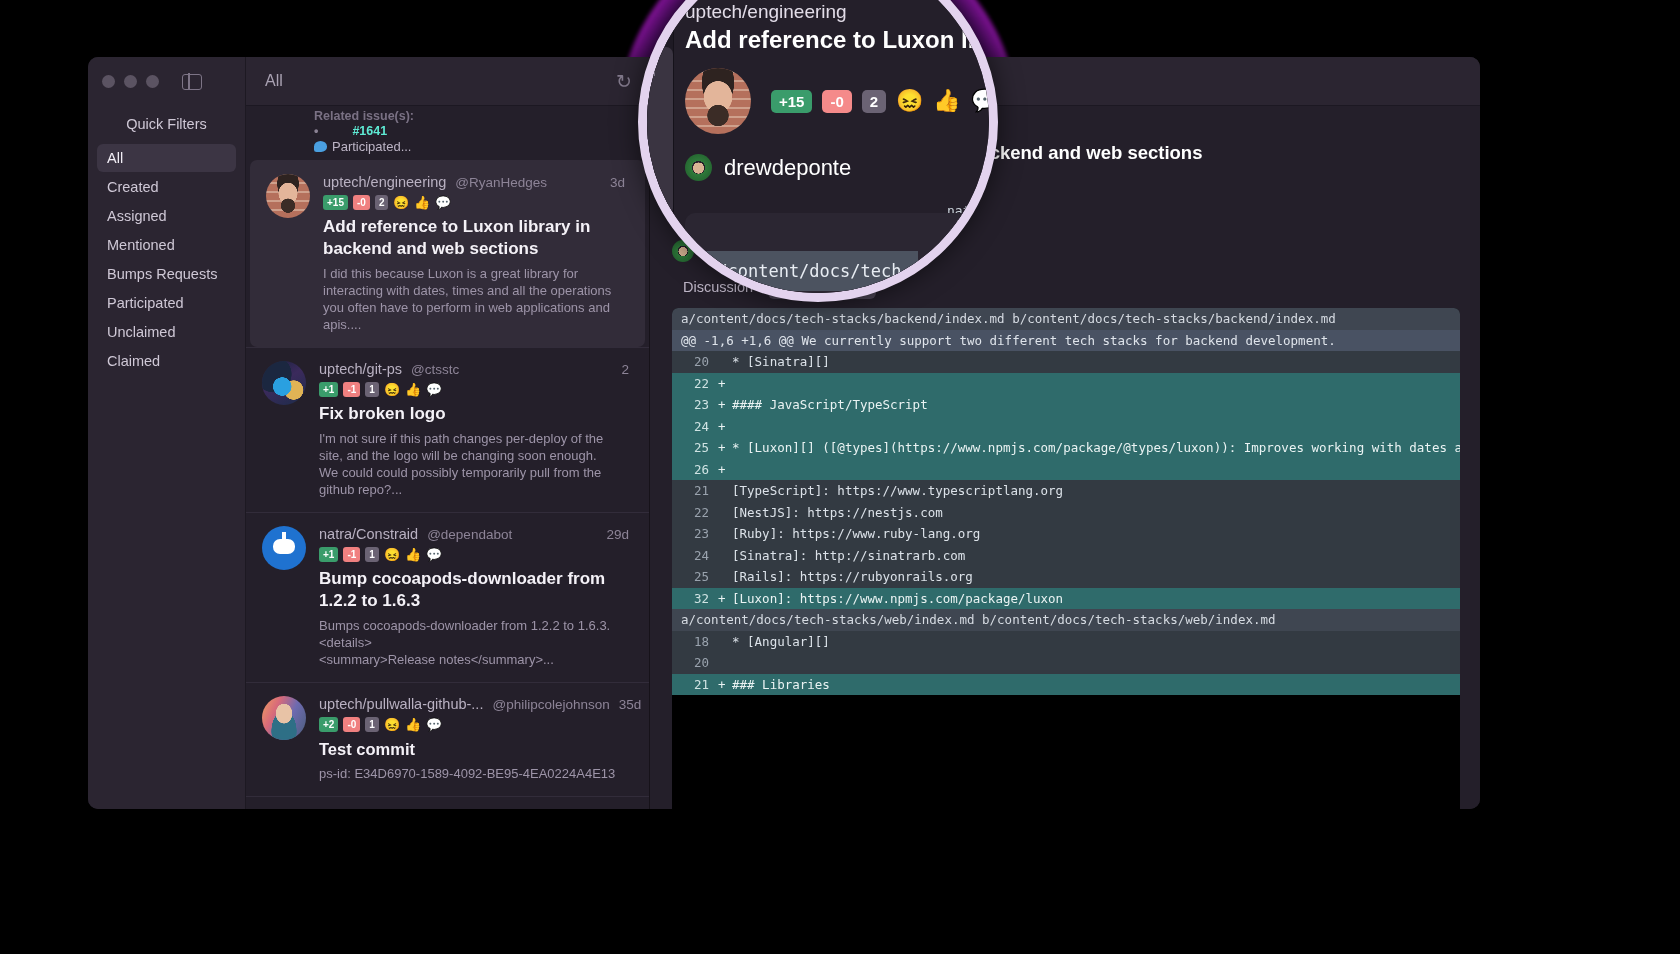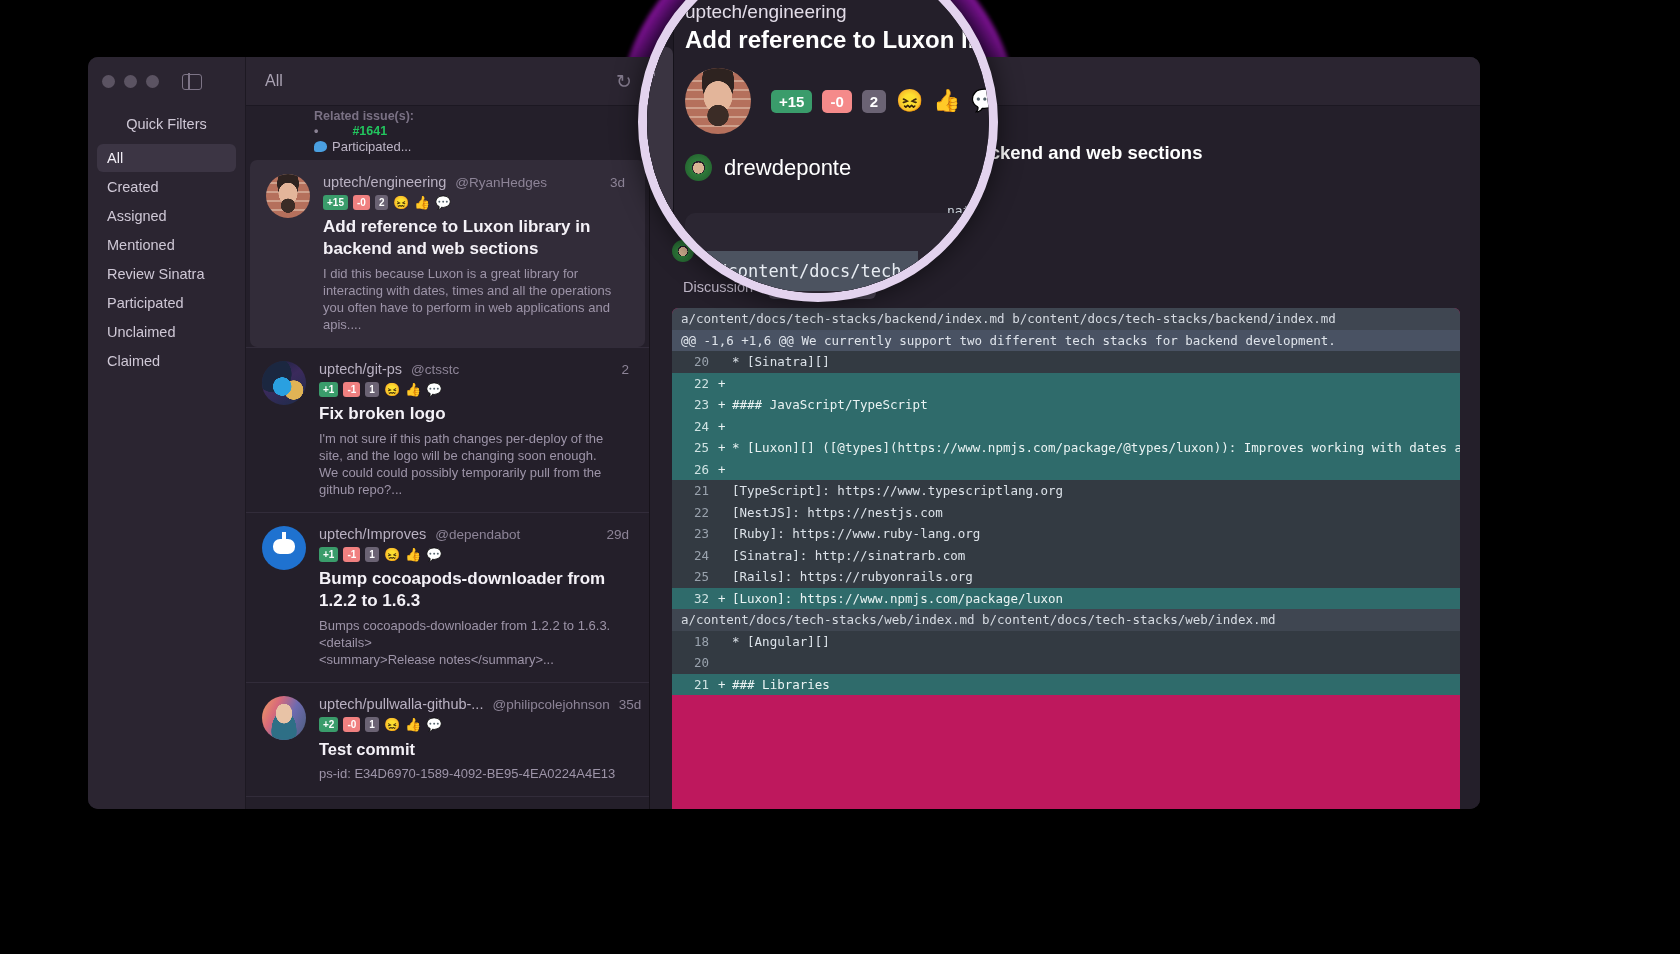--- a/index.html
+++ b/index.html
@@ -84,21 +84,21 @@
     border-bottom: 1px solid #1c1822;
   }
   .list-header-title { color: #a9a1b2; font-size: 16px; }
   .refresh-icon { color: #837a8d; font-size: 19px; line-height: 1; }
   .list-scroll { flex: 1; overflow: hidden; padding: 0 0 0 0; }
 
   .clip-row { padding: 3px 22px 6px 68px; }
   .clip-line { color: #8b8294; font-size: 12.5px; line-height: 15px; font-weight: bold; }
   .clip-line.dim { color: #7a7184; }
   .clip-bullet { color: #8b8294; font-size: 12.5px; }
-  .clip-issue { color: #22c55e; font-size: 12.5px; padding-left: 34px; }
+  .clip-issue { color: #5eead4; font-size: 12.5px; padding-left: 34px; }
   .clip-desc { color: #bdb5c6; font-size: 13px; display:flex; align-items:center; gap:5px; }
   .speech-blue { width: 13px; height: 11px; background: #4a9fe0; border-radius: 50% 50% 45% 20%; display:inline-block; }
 
   .card {
     display: flex; gap: 13px;
     padding: 13px 20px 14px 16px;
     border-top: 1px solid #322c3a;
     position: relative;
   }
   .card.selected { background: #322c39; border-top-color: transparent; border-radius: 7px; margin: 0 4px; }
@@ -152,21 +152,21 @@
   .pr-author { display: flex; align-items: center; gap: 9px; margin: 9px 0 13px; }
   .pr-author-avatar { width: 22px; height: 22px; border-radius: 50%; overflow: hidden; flex: 0 0 22px; }
   .pr-author-name { color: #f0ecf4; font-size: 16.5px; }
 
   .tabs { display: flex; align-items: center; gap: 4px; margin-bottom: 9px; }
   .tab { font-size: 14.5px; color: #bdb5c6; padding: 4px 11px; border-radius: 6px; }
   .tab.active { background: #4b4454; color: #ffffff; }
 
   .diff {
     flex: 1; min-height: 0; overflow: hidden;
-    background: #be185d; border-radius: 6px 6px 0 0;
+    background: #000000; border-radius: 6px 6px 0 0;
     font-family: "DejaVu Sans Mono", monospace; font-size: 12.5px;
   }
   .diff-row { display: flex; line-height: 21.5px; height: 21.5px; white-space: pre; }
   .diff-filehdr { background: #3f4651; color: #d6dbe2; padding: 0 9px; }
   .diff-hunk   { background: #495263; color: #dfe4eb; padding: 0 9px; }
   .ln { width: 46px; flex: 0 0 46px; text-align: right; padding-right: 9px;
         color: #9aa3ae; }
   .sign { width: 14px; flex: 0 0 14px; color: #cfd6de; }
   .code { color: #dce2e9; flex: 1; overflow: hidden; }
   .row-ctx { background: #333a42; }
@@ -264,21 +264,21 @@
         <div class="dot"></div>
         <div class="dot"></div>
         <div class="sidebar-toggle"></div>
       </div>
       <div class="quick-filters-label">Quick Filters</div>
       <div class="filters">
         <div class="filter-item active">All</div>
         <div class="filter-item">Created</div>
         <div class="filter-item">Assigned</div>
         <div class="filter-item">Mentioned</div>
-        <div class="filter-item">Review Sinatra</div>
+        <div class="filter-item">Bumps Requests</div>
         <div class="filter-item">Participated</div>
         <div class="filter-item">Unclaimed</div>
         <div class="filter-item">Claimed</div>
       </div>
     </div>
 
     <div class="list-col">
       <div class="list-header">
         <div class="list-header-title">All</div>
         <div class="refresh-icon">↻</div>
@@ -343,21 +343,21 @@
 We could could possibly temporarily pull from the github repo?...</div>
           </div>
         </div>
 
         <div class="card">
           <div class="avatar">
               <div class="face-bot"></div>
             </div>
           <div class="card-body">
             <div class="card-top">
-              <span class="repo">uptech/Improves</span>
+              <span class="repo">natra/Constraid</span>
               <span class="handle">@dependabot</span>
               <span class="age">29d</span>
             </div>
             <div class="badges">
               <span class="badge add">+1</span>
               <span class="badge del">-1</span>
               <span class="badge files">1</span>
               <span class="emoji">😖</span>
               <span class="emoji">👍</span>
               <span class="emoji">💬</span>

